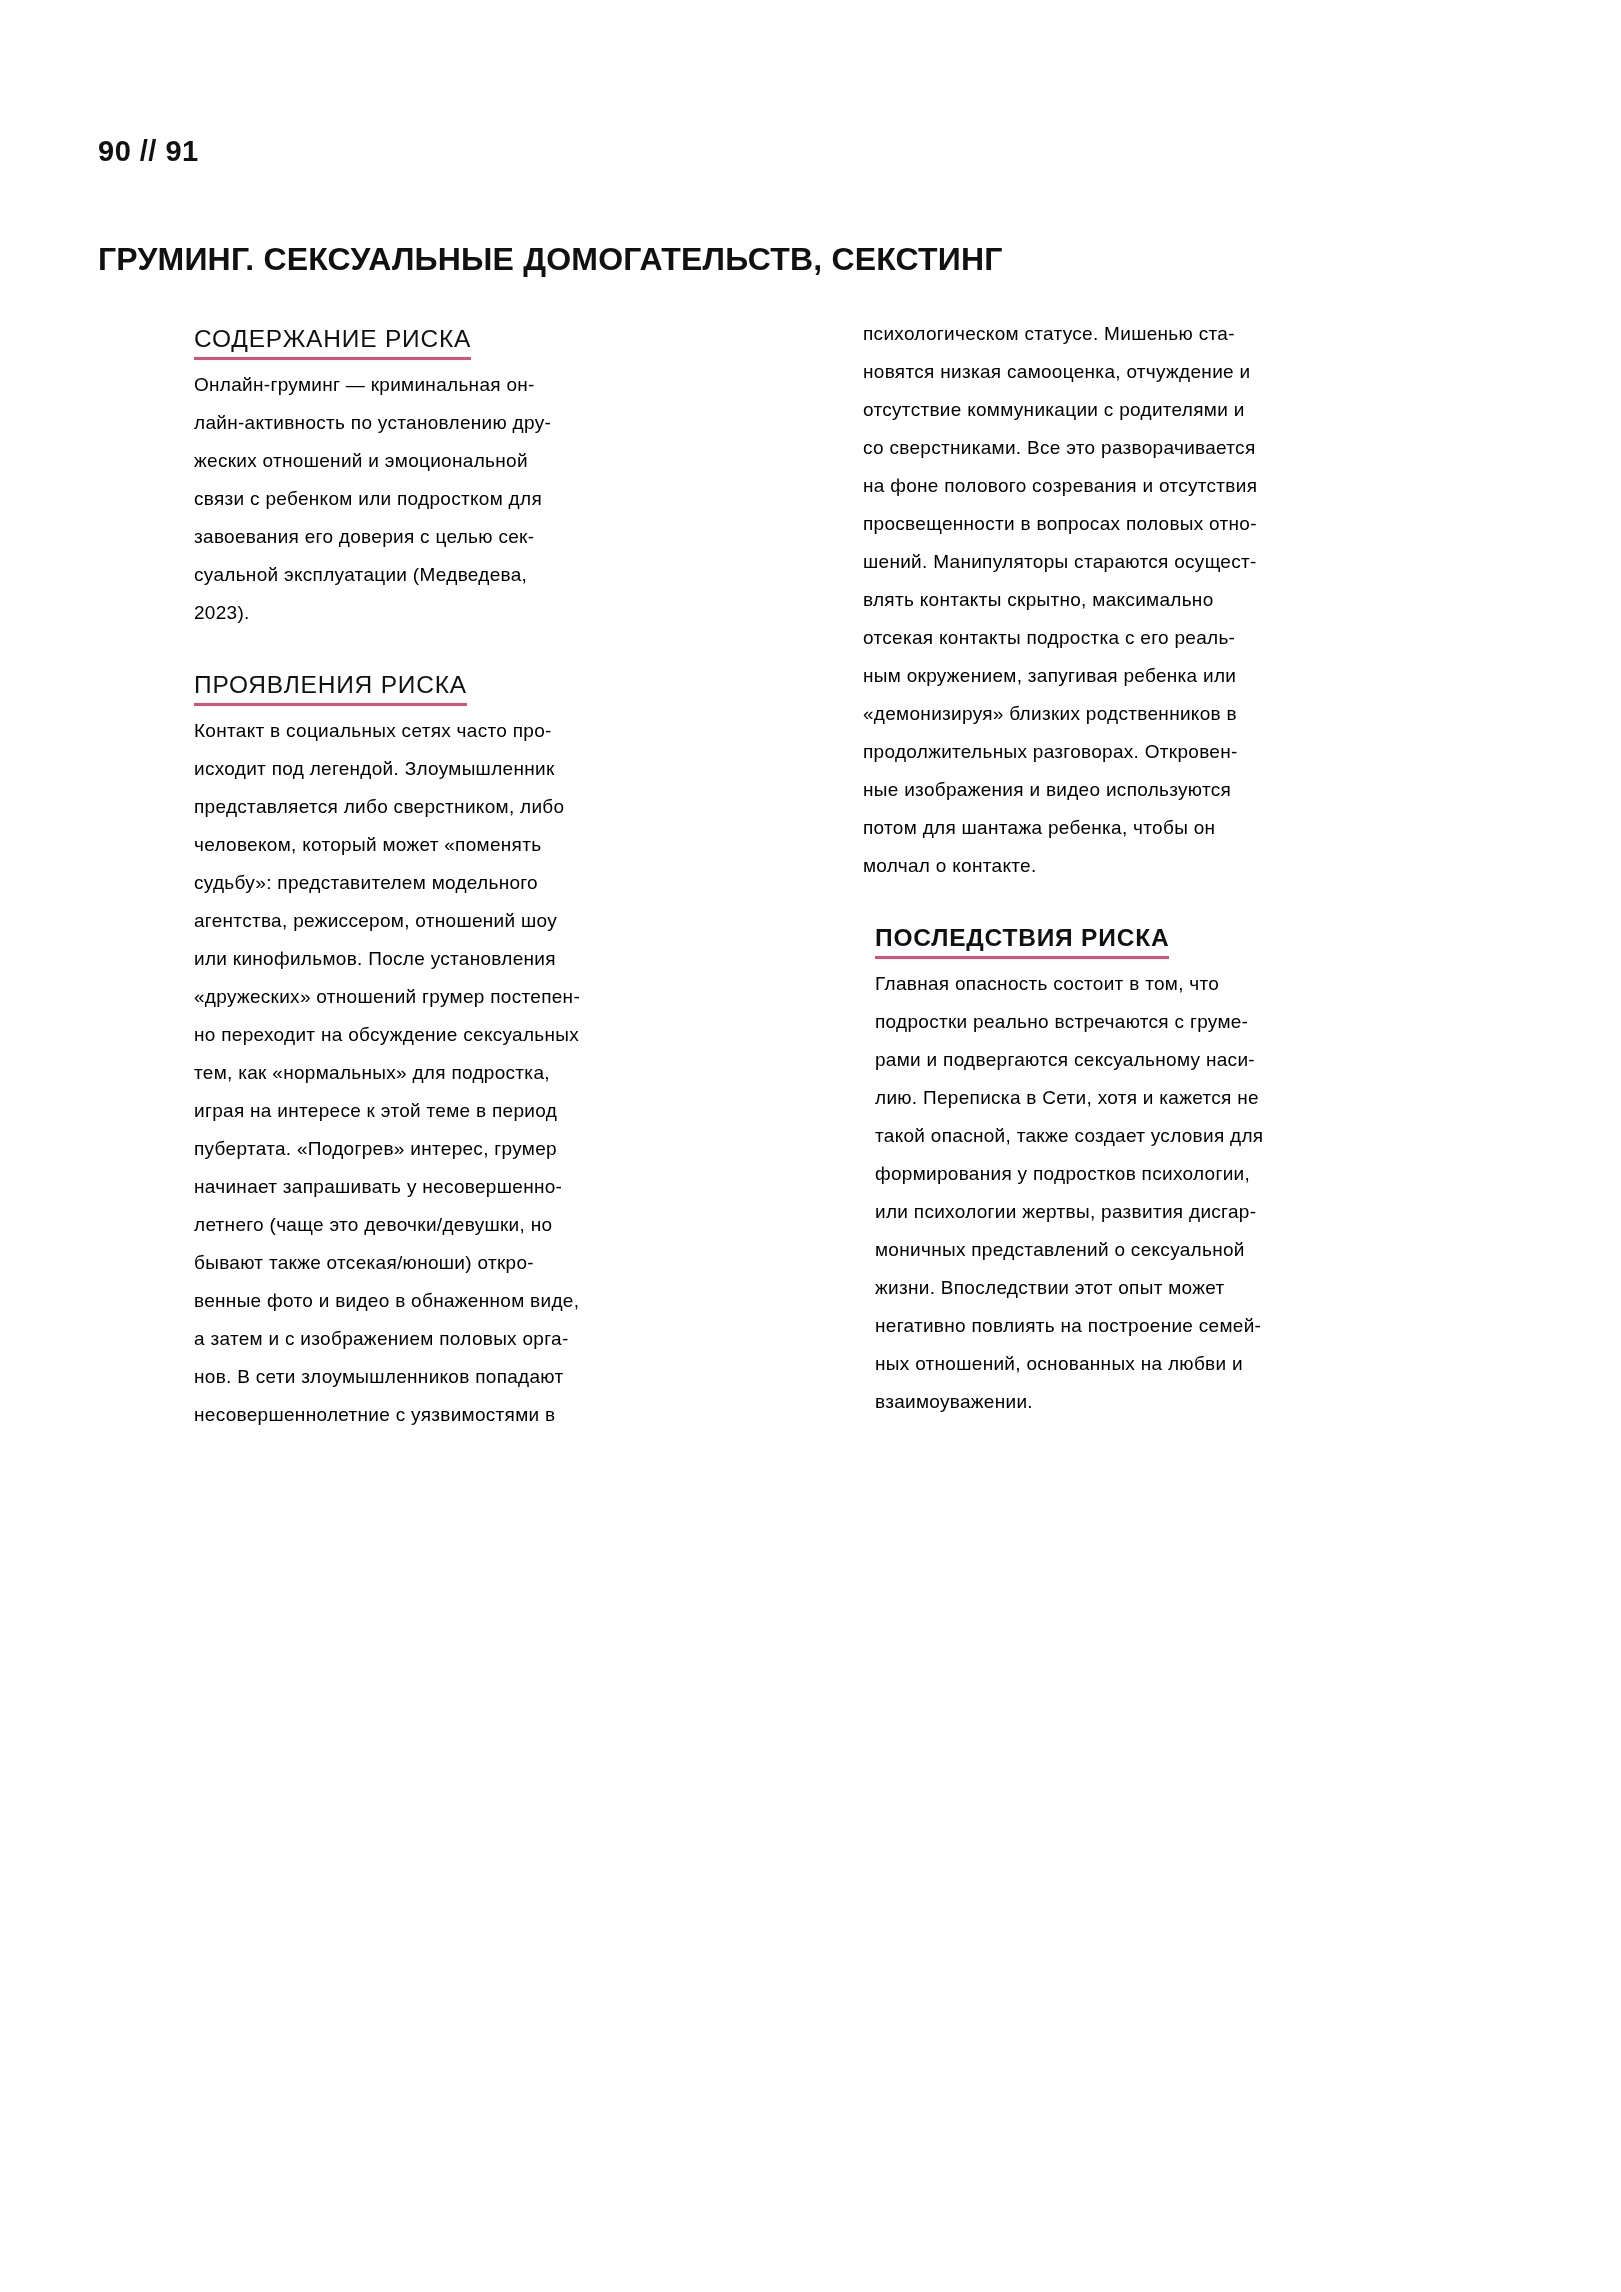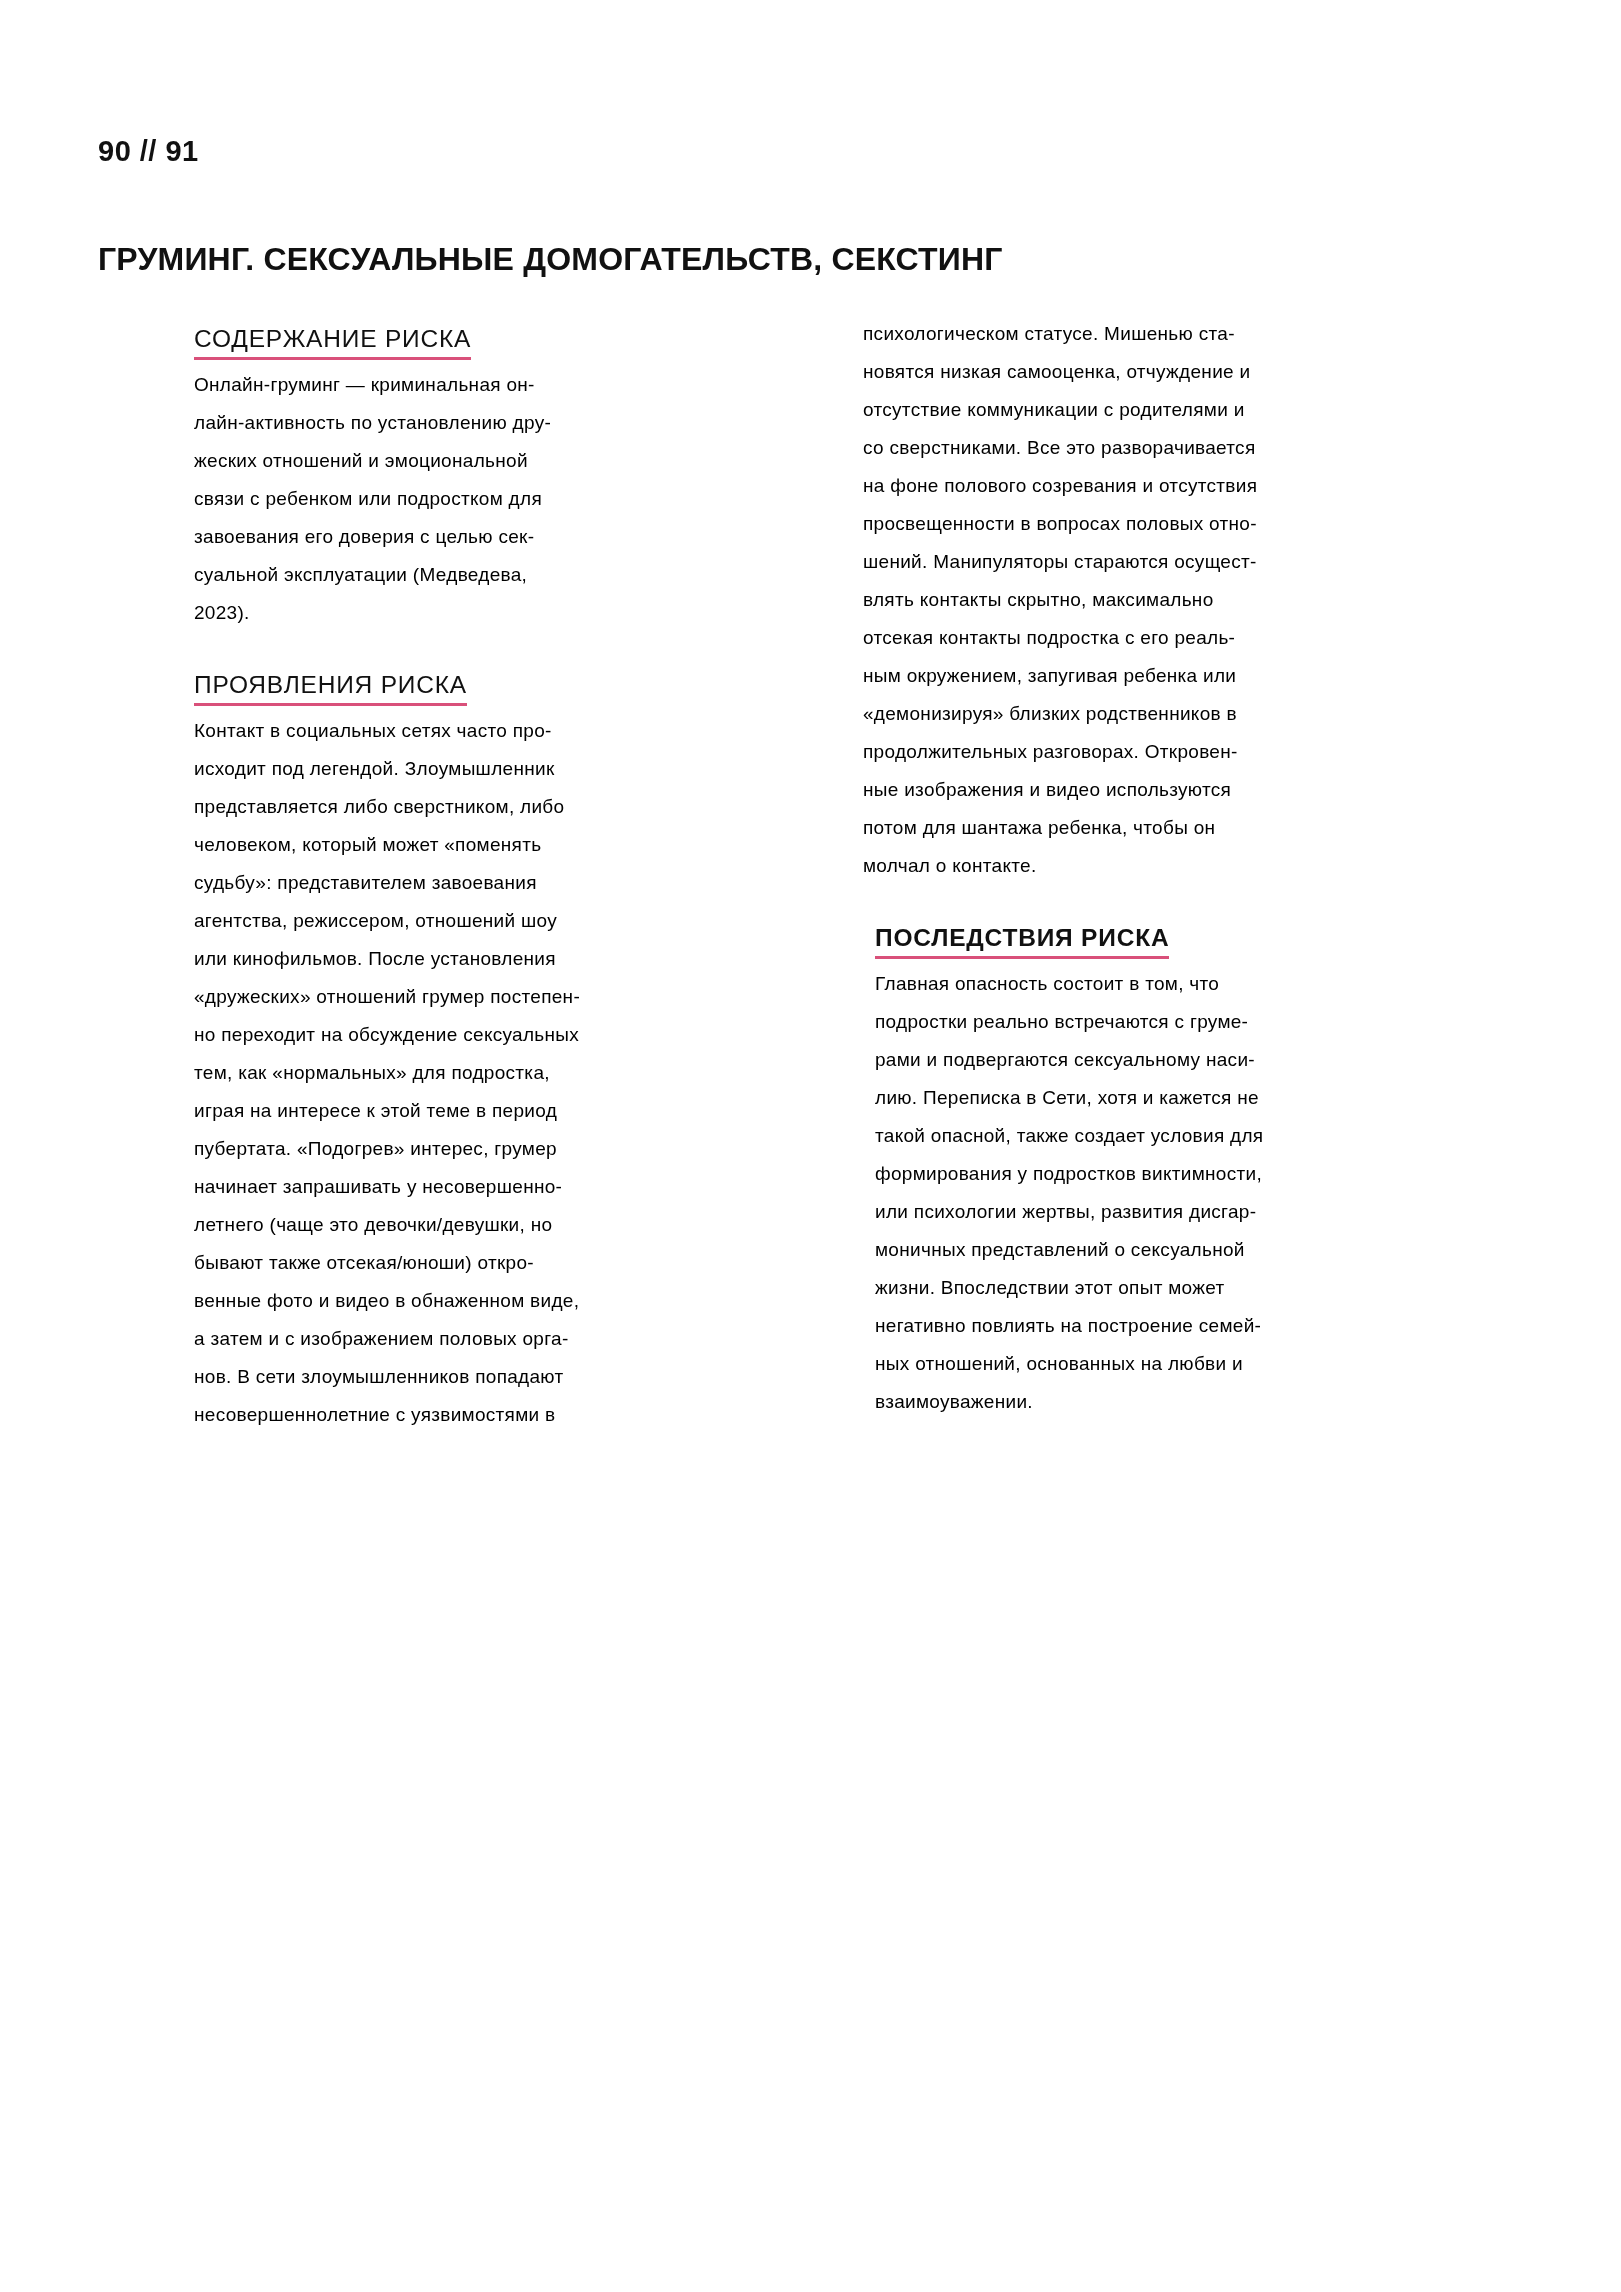--- a/index.html
+++ b/index.html
@@ -90,21 +90,21 @@
         <span class="line">2023).</span>
       </p>
   </div>
   <div class="section">
     <h2 class="section-heading" style="border-bottom-color: rgb(217, 80, 122);">ПРОЯВЛЕНИЯ РИСКА</h2>
     <p class="section-body">
         <span class="line">Контакт в социальных сетях часто про-</span>
         <span class="line">исходит под легендой. Злоумышленник</span>
         <span class="line">представляется либо сверстником, либо</span>
         <span class="line">человеком, который может «поменять</span>
-        <span class="line">судьбу»: представителем завоевания</span>
+        <span class="line">судьбу»: представителем модельного</span>
         <span class="line">агентства, режиссером, отношений шоу</span>
         <span class="line">или кинофильмов. После установления</span>
         <span class="line">«дружеских» отношений грумер постепен-</span>
         <span class="line">но переходит на обсуждение сексуальных</span>
         <span class="line">тем, как «нормальных» для подростка,</span>
         <span class="line">играя на интересе к этой теме в период</span>
         <span class="line">пубертата. «Подогрев» интерес, грумер</span>
         <span class="line">начинает запрашивать у несовершенно-</span>
         <span class="line">летнего (чаще это девочки/девушки, но</span>
         <span class="line">бывают также отсекая/юноши) откро-</span>
@@ -135,21 +135,21 @@
       <span class="line">молчал о контакте.</span>
     </p>
   <div class="section">
     <h2 class="section-heading" style="border-bottom-color: rgb(217, 80, 122); font-weight: bold;">ПОСЛЕДСТВИЯ РИСКА</h2>
     <p class="section-body">
         <span class="line">Главная опасность состоит в том, что</span>
         <span class="line">подростки реально встречаются с груме-</span>
         <span class="line">рами и подвергаются сексуальному наси-</span>
         <span class="line">лию. Переписка в Сети, хотя и кажется не</span>
         <span class="line">такой опасной, также создает условия для</span>
-        <span class="line">формирования у подростков виктимности,</span>
+        <span class="line">формирования у подростков психологии,</span>
         <span class="line">или психологии жертвы, развития дисгар-</span>
         <span class="line">моничных представлений о сексуальной</span>
         <span class="line">жизни. Впоследствии этот опыт может</span>
         <span class="line">негативно повлиять на построение семей-</span>
         <span class="line">ных отношений, основанных на любви и</span>
         <span class="line">взаимоуважении.</span>
       </p>
   </div>
 </div>
 

